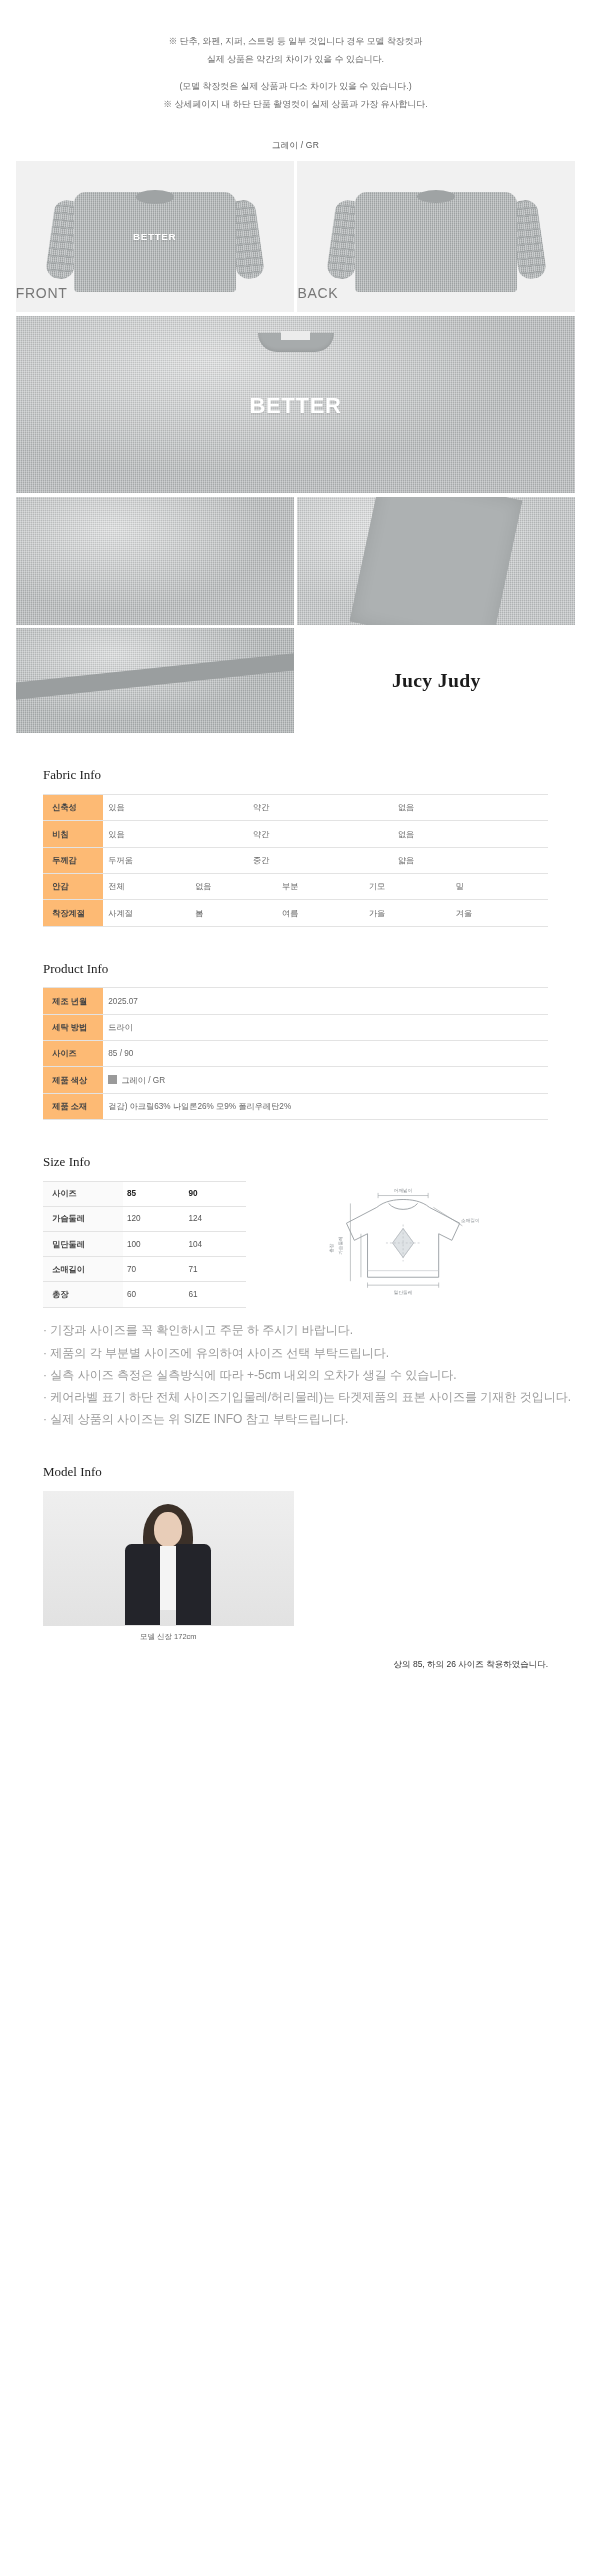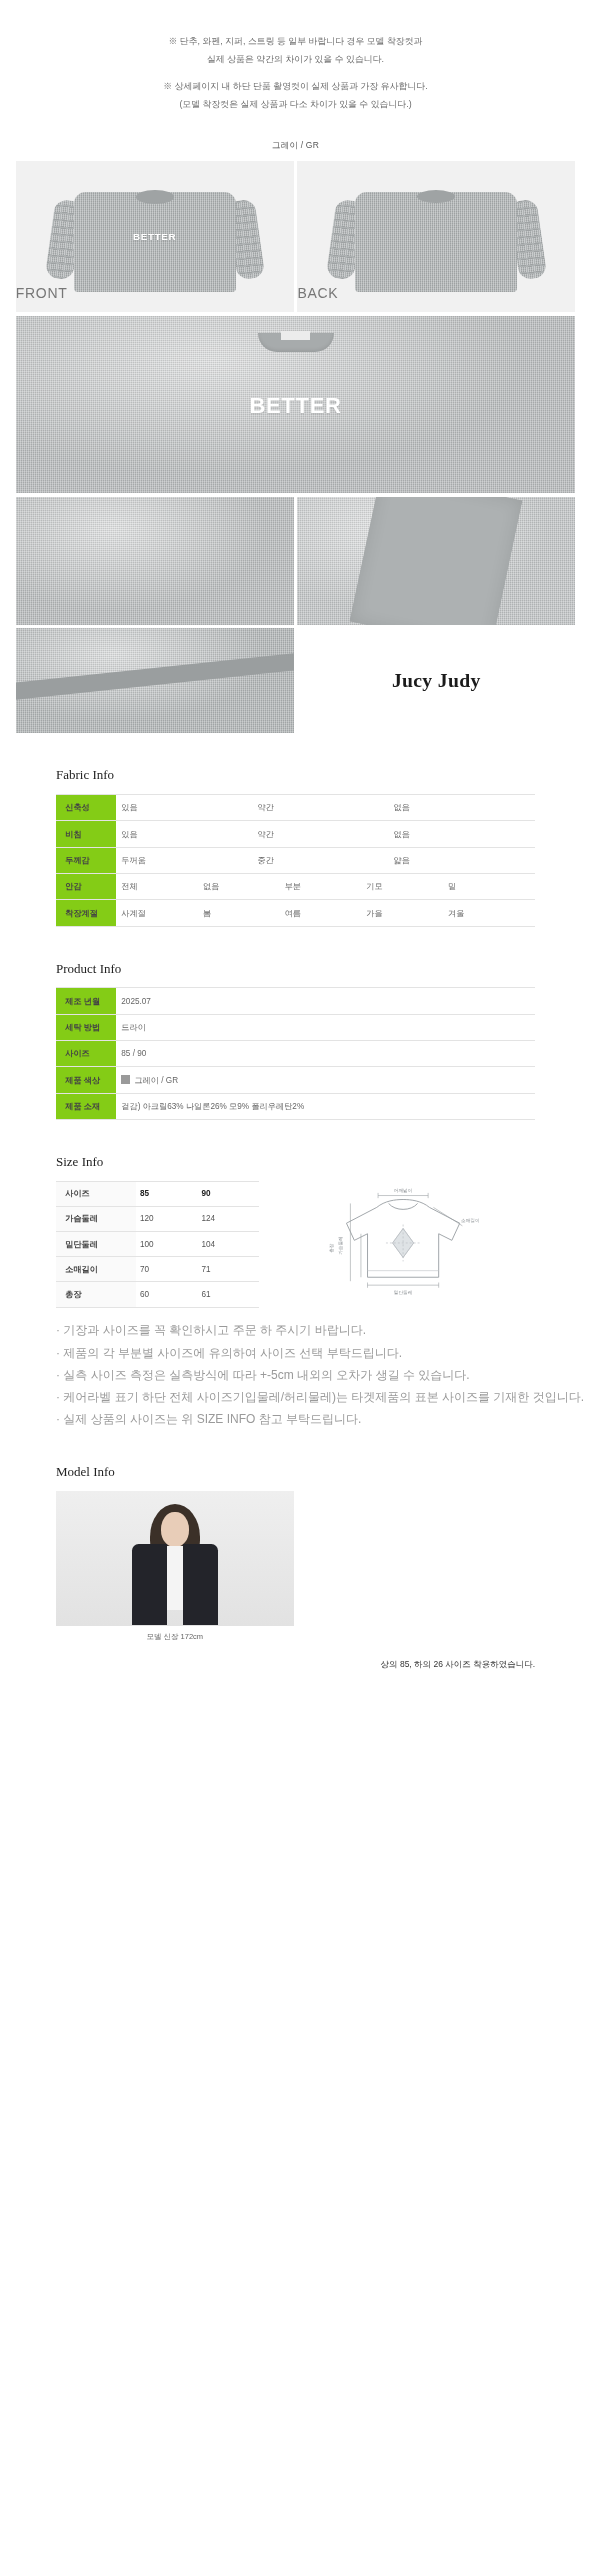--- a/index.html
+++ b/index.html
@@ -88,21 +88,21 @@
   .logo-text {
     font-family:"Liberation Serif", serif;
     font-size:19.7px;
     font-weight:bold;
     color:#1b1b1b;
     letter-spacing:0.3px;
   }
 
   
   .sec {
-    padding:0 56px;
+    padding:0 43px;
   }
   .sec-title {
     font-family:"Liberation Serif", serif;
     font-size:13px;
     color:#222;
     margin:34px 0 10.5px 0;
     font-weight:normal;
   }
 
   
@@ -112,21 +112,21 @@
     font-size:8.2px;
   }
   table.info tr { border-top:0.7px solid #e3e3e3; }
   table.info tr:last-child { border-bottom:0.7px solid #e3e3e3; }
   table.info th {
     width:60px;
     text-align:left;
     font-weight:bold;
     color:#444;
     padding:7.2px 0 7.2px 9.2px;
-    background:#84cc16;
+    background:#fdba74;
     font-size:8.2px;
   }
   table.info td {
     padding:7.2px 5.3px;
     color:#666;
   }
   .optrow { display:flex; }
   .optrow span { flex:1; }
 
   .swatch {
@@ -191,25 +191,25 @@
   .m-face { position:absolute; border-radius:48%; background:#e8cdb8; }
   .m-jacket { position:absolute; background:#23242a; }
   .m-shirt { position:absolute; background:#f4f4f4; }
 </style>
 </head>
 <body>
 
 <div class="page">
 
   <div class="notice">
-    <span class="ln">※ 단추, 와펜, 지퍼, 스트링 등 일부 바랍니다 경우 모델 착장컷과</span>
+    <span class="ln">※ 단추, 와펜, 지퍼, 스트링 등 일부 것입니다 경우 모델 착장컷과</span>
     <span class="ln">실제 상품은 약간의 차이가 있을 수 있습니다.</span>
     <div class="gap"></div>
+    <span class="ln">(모델 착장컷은 실제 상품과 다소 차이가 있을 수 있습니다.)</span>
     <span class="ln">※ 상세페이지 내 하단 단품 촬영컷이 실제 상품과 가장 유사합니다.</span>
-    <span class="ln">(모델 착장컷은 실제 상품과 다소 차이가 있을 수 있습니다.)</span>
   </div>
 
   <div class="color-label">그레이 / GR</div>
 
   <div class="grid">
 
     <div class="cell half bg-soft" style="height:151px;">
       <div class="sweater-wrap">
 
         <div class="sw-body" style="left:34px; top:39px; width:27.6px; height:79px; border-radius:13px; transform:rotate(8deg);"></div>

